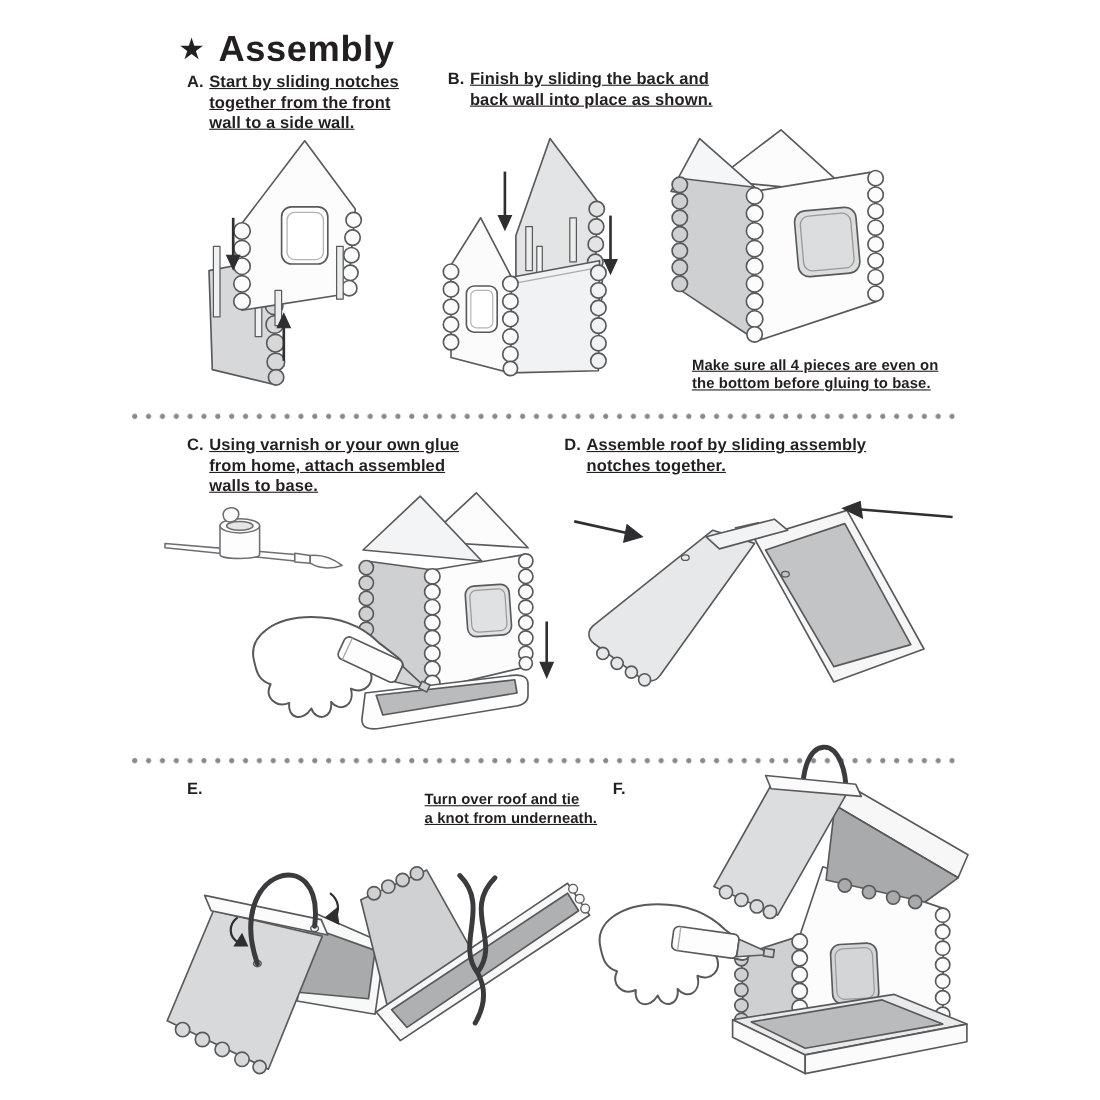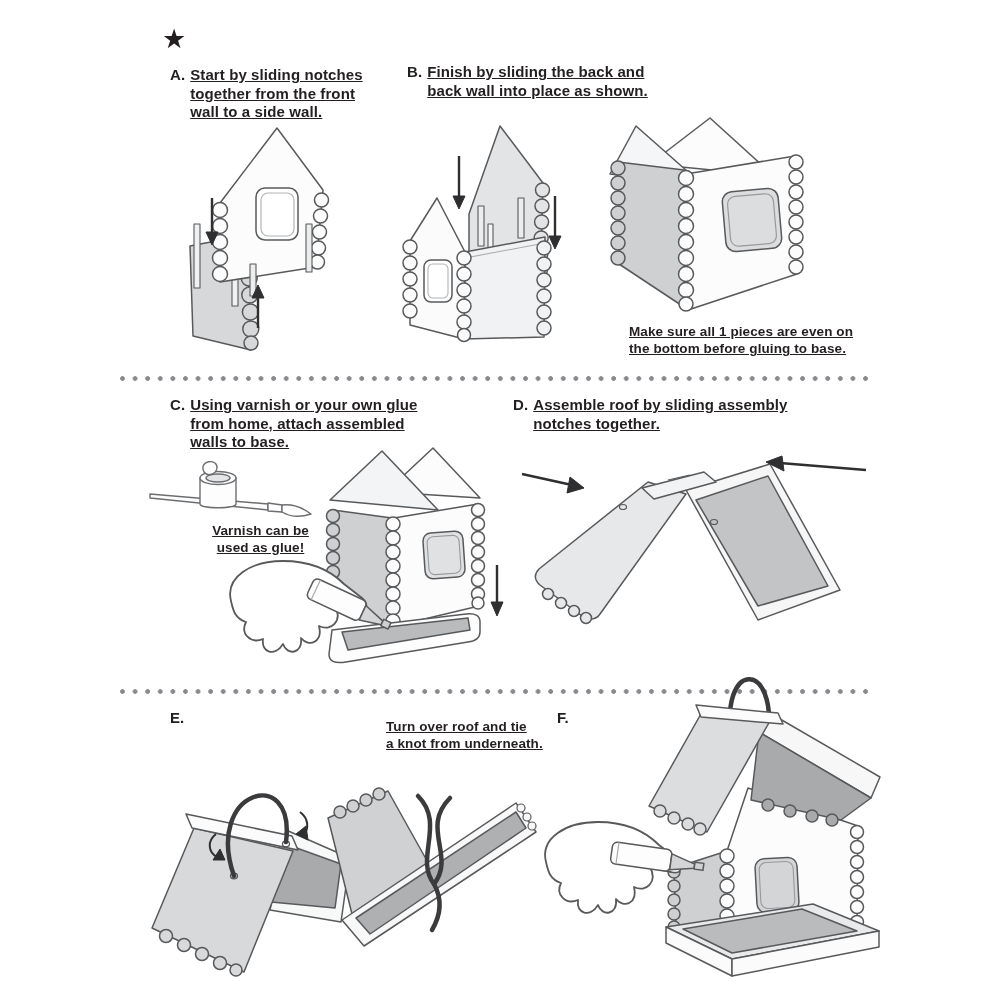--- a/index.html
+++ b/index.html
@@ -19,44 +19,43 @@
 </head>
 <body>
 
 <div id="sheet">
 
   <div class="abs dotted-divider" style="left:120px;top:376px;width:748px;"></div>
   <div class="abs dotted-divider" style="left:120px;top:689px;width:748px;"></div>
 
   <div class="abs title" style="left:162px;top:25px;">
     <span class="star">★</span>
+    <span>Assembly</span>
   </div>
 
   <div class="abs step" style="left:170px;top:66px;">
     <span class="step-label">A.</span>
     <span class="step-text">Start by sliding notches
 together from the front
 wall to a side wall.</span>
   </div>
   <div class="abs step" style="left:407px;top:63px;">
     <span class="step-label">B.</span>
     <span class="step-text">Finish by sliding the back and
 back wall into place as shown.</span>
   </div>
-  <div class="abs note" style="left:629px;top:323px;">Make sure all 1 pieces are even on
+  <div class="abs note" style="left:629px;top:323px;">Make sure all 4 pieces are even on
 the bottom before gluing to base.</div>
 
   <div class="abs step" style="left:170px;top:396px;">
     <span class="step-label">C.</span>
     <span class="step-text">Using varnish or your own glue
 from home, attach assembled
 walls to base.</span>
   </div>
-  <div class="abs note center" style="left:168px;top:522px;width:185px;">Varnish can be
-used as glue!</div>
   <div class="abs step" style="left:513px;top:396px;">
     <span class="step-label">D.</span>
     <span class="step-text">Assemble roof by sliding assembly
 notches together.</span>
   </div>
 
   <div class="abs step" style="left:170px;top:709px;">
     <span class="step-label">E.</span>
   </div>
   <div class="abs note" style="left:386px;top:718px;">Turn over roof and tie

